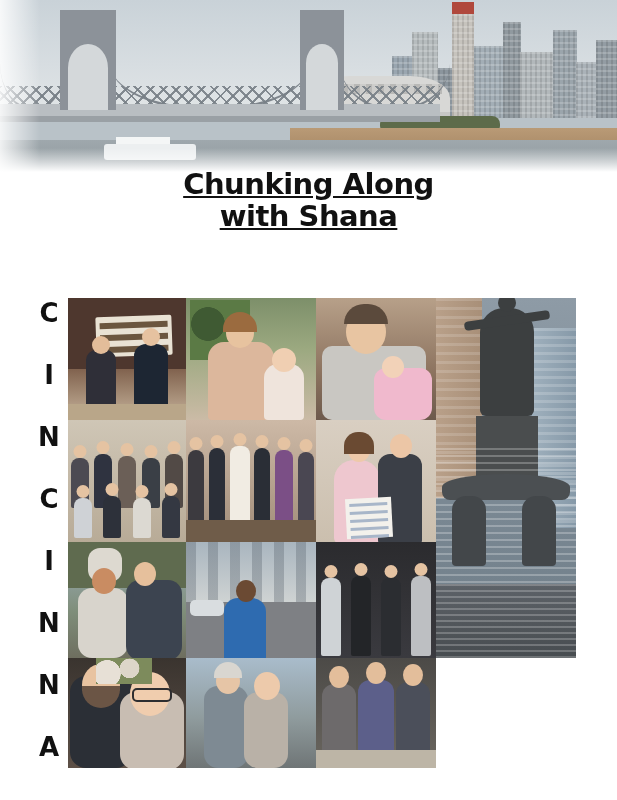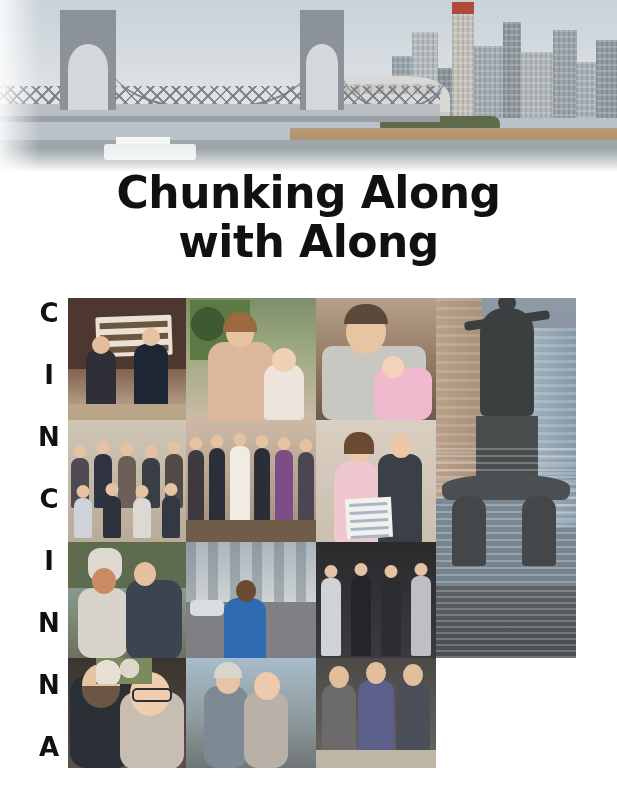--- a/index.html
+++ b/index.html
@@ -124,24 +124,25 @@
   .title-block {
     position: absolute;
     left: 0; top: 168px;
     width: 617px;
     text-align: center;
   }
   .book-title {
     margin: 0;
     font-family: "DejaVu Sans", sans-serif;
     font-weight: bold;
-    font-size: 44px;
+    font-size: 29px;
     line-height: 1.12;
     color: #111111;
     letter-spacing: -0.5px;
+    text-decoration: underline;
   }
   .byline {
     margin: 12px 0 0 0;
     font-family: "DejaVu Sans", sans-serif;
     font-weight: bold;
     font-size: 19px;
     color: #111111;
   }
 
   
@@ -355,21 +356,21 @@
     <div class="river"></div>
     <div class="boat"></div>
 
     <div class="hero-fade-left"></div>
     <div class="hero-bottom-fade"></div>
   </div>
 
   <div class="title-block">
     <h1 class="book-title">
       <span>Chunking Along</span><br>
-      <span>with Along</span>
+      <span>with Shana</span>
     </h1>
   </div>
 
   <div class="vertical-word">
     <span>C</span>
     <span>I</span>
     <span>N</span>
     <span>C</span>
     <span>I</span>
     <span>N</span>

